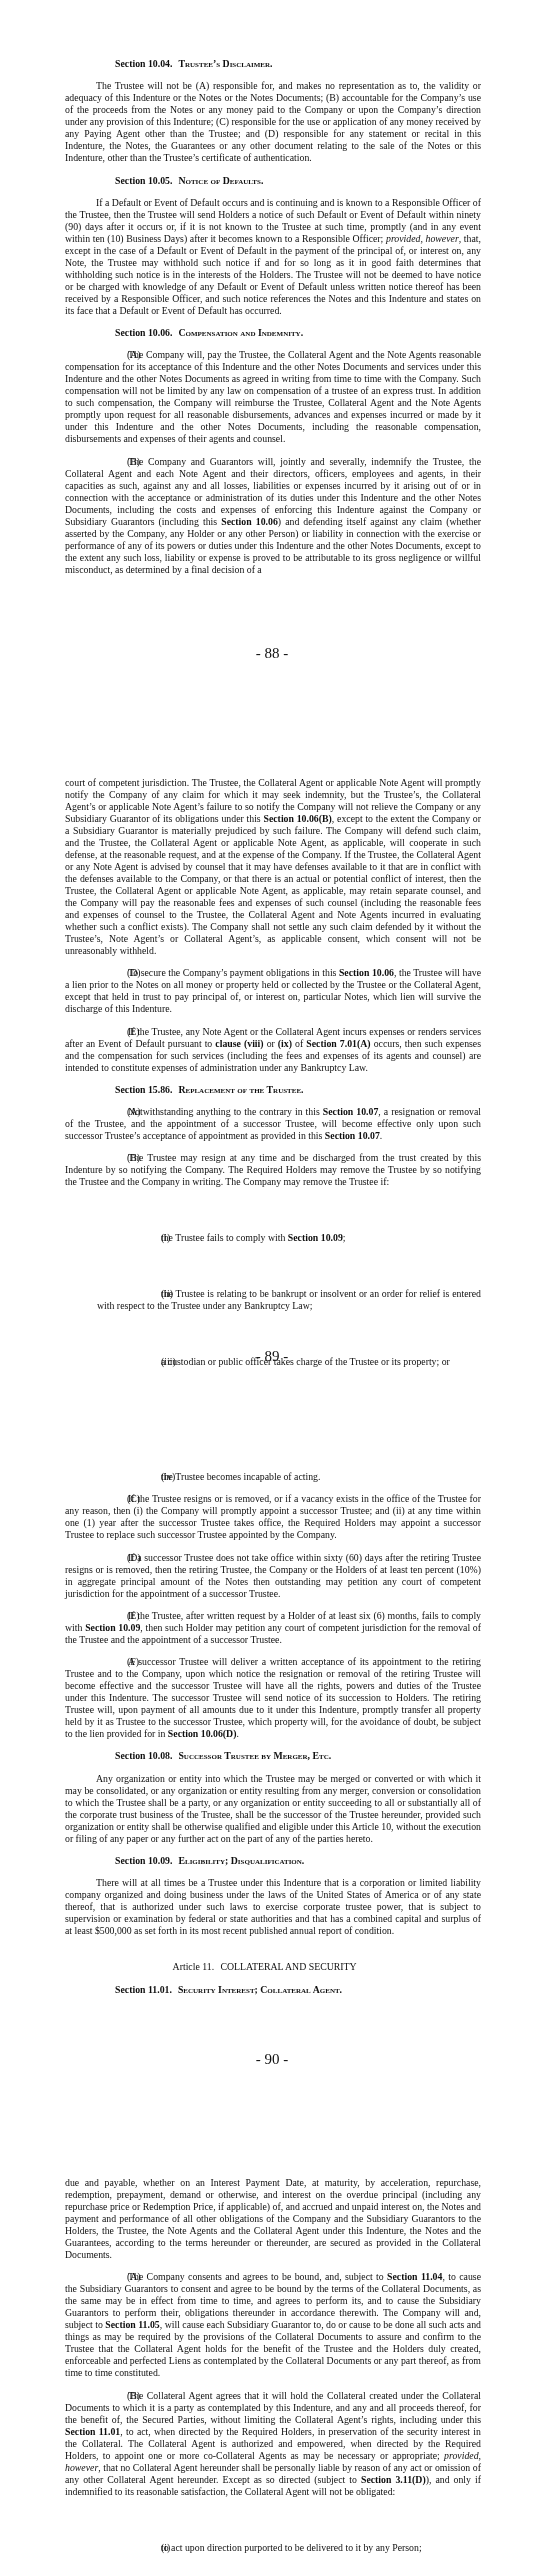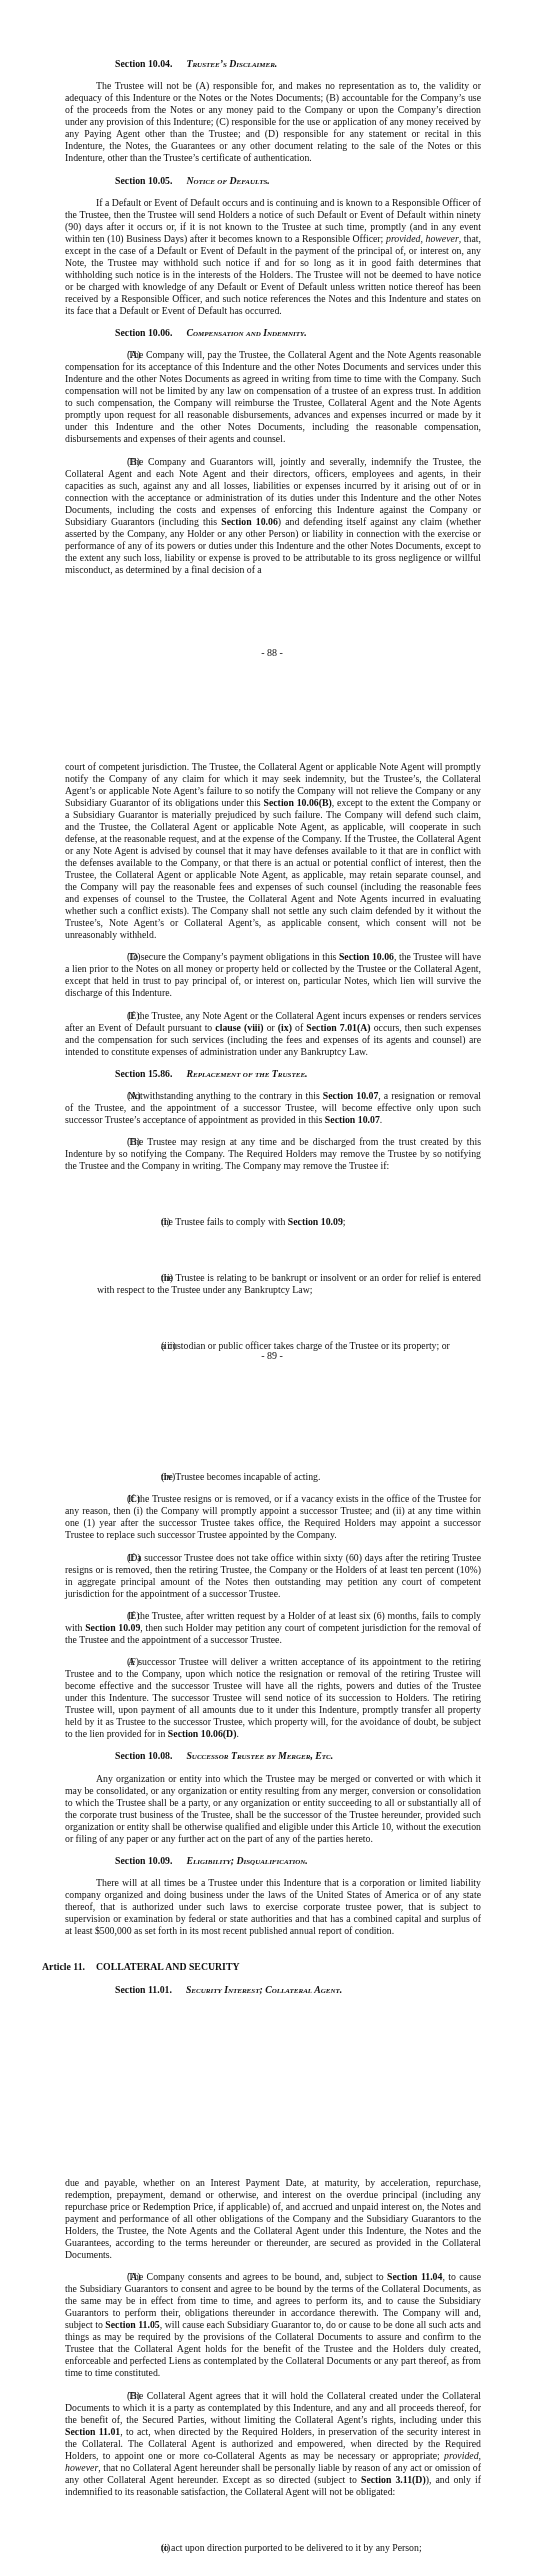--- a/index.html
+++ b/index.html
@@ -23,61 +23,61 @@
     line-height:12px;
     text-align:justify;
   }
   .block { margin:10.3px 0 0 0; }
   .content .block:first-child { margin-top:0; }
   .sec-h {
     padding-left:50px;
     font-weight:bold;
     text-align:left;
   }
-  .sec-title { font-variant:small-caps; margin-left:14px;font-style:italic; }
+  .sec-title { font-variant:small-caps; margin-left:6px; }
   .art-h {
     margin-left:-23px;
-    font-weight:bold;
-    text-align:left;
+    font-weight:normal;
+    text-align:center;
     margin-top:24px;
   }
   .art-label { display:inline-block; width:54px; }
   .para { text-indent:31px; }
   .para.cont { text-indent:0; }
   .plabel { display:inline-block; width:32px; }
   .item { padding-left:32px; text-indent:32px;margin-top:44px; }
   .ilabel { display:inline-block; width:32px; }
   .b { font-weight:bold; }
   .i { font-style:italic; }
   .footer {
     position:absolute;
     left:0; right:0; top:647px;
     text-align:center;
-    font-size:10px;
+    font-size:15px;
     line-height:12px;
   }
 </style>
 </head>
 <body>
 
 <div id="doc">
     <div class="page">
       <div class="content" style="top: 58px;">
         <div class="block sec-h"><span class="sec-label">Section 10.04.</span><span class="sec-title">Trustee’s Disclaimer.</span></div>
         <p class="block para"><span class="">The Trustee will not be (A) responsible for, and makes no representation as to, the validity or adequacy of this Indenture or the Notes or the Notes Documents; (B) accountable for the Company’s use of the proceeds from the Notes or any money paid to the Company or upon the Company’s direction under any provision of this Indenture; (C) responsible for the use or application of any money received by any Paying Agent other than the Trustee; and (D) responsible for any statement or recital in this Indenture, the Notes, the Guarantees or any other document relating to the sale of the Notes or this Indenture, other than the Trustee’s certificate of authentication.</span></p>
         <div class="block sec-h"><span class="sec-label">Section 10.05.</span><span class="sec-title">Notice of Defaults.</span></div>
         <p class="block para"><span class="">If a Default or Event of Default occurs and is continuing and is known to a Responsible Officer of the Trustee, then the Trustee will send Holders a notice of such Default or Event of Default within ninety (90) days after it occurs or, if it is not known to the Trustee at such time, promptly (and in any event within ten (10) Business Days) after it becomes known to a Responsible Officer; </span><span class=" i">provided, however</span><span class="">, that, except in the case of a Default or Event of Default in the payment of the principal of, or interest on, any Note, the Trustee may withhold such notice if and for so long as it in good faith determines that withholding such notice is in the interests of the Holders. The Trustee will not be deemed to have notice or be charged with knowledge of any Default or Event of Default unless written notice thereof has been received by a Responsible Officer, and such notice references the Notes and this Indenture and states on its face that a Default or Event of Default has occurred.</span></p>
         <div class="block sec-h"><span class="sec-label">Section 10.06.</span><span class="sec-title">Compensation and Indemnity.</span></div>
         <p class="block para"><span class="plabel">(A)</span><span class="">The Company will, pay the Trustee, the Collateral Agent and the Note Agents reasonable compensation for its acceptance of this Indenture and the other Notes Documents and services under this Indenture and the other Notes Documents as agreed in writing from time to time with the Company. Such compensation will not be limited by any law on compensation of a trustee of an express trust. In addition to such compensation, the Company will reimburse the Trustee, Collateral Agent and the Note Agents promptly upon request for all reasonable disbursements, advances and expenses incurred or made by it under this Indenture and the other Notes Documents, including the reasonable compensation, disbursements and expenses of their agents and counsel.</span></p>
         <p class="block para"><span class="plabel">(B)</span><span class="">The Company and Guarantors will, jointly and severally, indemnify the Trustee, the Collateral Agent and each Note Agent and their directors, officers, employees and agents, in their capacities as such, against any and all losses, liabilities or expenses incurred by it arising out of or in connection with the acceptance or administration of its duties under this Indenture and the other Notes Documents, including the costs and expenses of enforcing this Indenture against the Company or Subsidiary Guarantors (including this </span><span class="b">Section 10.06</span><span class="">) and defending itself against any claim (whether asserted by the Company, any Holder or any other Person) or liability in connection with the exercise or performance of any of its powers or duties under this Indenture and the other Notes Documents, except to the extent any such loss, liability or expense is proved to be attributable to its gross negligence or willful misconduct, as determined by a final decision of a</span></p>
       </div>
       <div class="footer">- 88 -</div>
     </div>
     <div class="page">
-      <div class="content" style="top: 58px;">
+      <div class="content" style="top: 74px;">
         <p class="block para cont" style="margin: 0px;"><span class="">court of competent jurisdiction. The Trustee, the Collateral Agent or applicable Note Agent will promptly notify the Company of any claim for which it may seek indemnity, but the Trustee’s, the Collateral Agent’s or applicable Note Agent’s failure to so notify the Company will not relieve the Company or any Subsidiary Guarantor of its obligations under this </span><span class="b">Section 10.06(B)</span><span class="">, except to the extent the Company or a Subsidiary Guarantor is materially prejudiced by such failure. The Company will defend such claim, and the Trustee, the Collateral Agent or applicable Note Agent, as applicable, will cooperate in such defense, at the reasonable request, and at the expense of the Company. If the Trustee, the Collateral Agent or any Note Agent is advised by counsel that it may have defenses available to it that are in conflict with the defenses available to the Company, or that there is an actual or potential conflict of interest, then the Trustee, the Collateral Agent or applicable Note Agent, as applicable, may retain separate counsel, and the Company will pay the reasonable fees and expenses of such counsel (including the reasonable fees and expenses of counsel to the Trustee, the Collateral Agent and Note Agents incurred in evaluating whether such a conflict exists). The Company shall not settle any such claim defended by it without the Trustee’s, Note Agent’s or Collateral Agent’s, as applicable consent, which consent will not be unreasonably withheld.</span></p>
         <p class="block para"><span class="plabel">(D)</span><span class="">To secure the Company’s payment obligations in this </span><span class="b">Section 10.06</span><span class="">, the Trustee will have a lien prior to the Notes on all money or property held or collected by the Trustee or the Collateral Agent, except that held in trust to pay principal of, or interest on, particular Notes, which lien will survive the discharge of this Indenture.</span></p>
         <p class="block para"><span class="plabel">(E)</span><span class="">If the Trustee, any Note Agent or the Collateral Agent incurs expenses or renders services after an Event of Default pursuant to </span><span class="b">clause (viii)</span><span class=""> or </span><span class="b">(ix)</span><span class=""> of </span><span class="b">Section 7.01(A)</span><span class=""> occurs, then such expenses and the compensation for such services (including the fees and expenses of its agents and counsel) are intended to constitute expenses of administration under any Bankruptcy Law.</span></p>
         <div class="block sec-h"><span class="sec-label">Section 15.86.</span><span class="sec-title">Replacement of the Trustee.</span></div>
         <p class="block para"><span class="plabel">(A)</span><span class="">Notwithstanding anything to the contrary in this </span><span class="b">Section 10.07</span><span class="">, a resignation or removal of the Trustee, and the appointment of a successor Trustee, will become effective only upon such successor Trustee’s acceptance of appointment as provided in this </span><span class="b">Section 10.07</span><span class="">.</span></p>
         <p class="block para"><span class="plabel">(B)</span><span class="">The Trustee may resign at any time and be discharged from the trust created by this Indenture by so notifying the Company. The Required Holders may remove the Trustee by so notifying the Trustee and the Company in writing. The Company may remove the Trustee if:</span></p>
         <div class="block item"><span class="ilabel">(i)</span><span class="">the Trustee fails to comply with </span><span class="b">Section 10.09</span><span class="">;</span></div>
         <div class="block item"><span class="ilabel">(ii)</span><span class="">the Trustee is relating to be bankrupt or insolvent or an order for relief is entered with respect to the Trustee under any Bankruptcy Law;</span></div>
         <div class="block item"><span class="ilabel">(iii)</span><span class="">a custodian or public officer takes charge of the Trustee or its property; or</span></div>
       </div>
@@ -90,20 +90,21 @@
         <p class="block para"><span class="plabel">(D)</span><span class="">If a successor Trustee does not take office within sixty (60) days after the retiring Trustee resigns or is removed, then the retiring Trustee, the Company or the Holders of at least ten percent (10%) in aggregate principal amount of the Notes then outstanding may petition any court of competent jurisdiction for the appointment of a successor Trustee.</span></p>
         <p class="block para"><span class="plabel">(E)</span><span class="">If the Trustee, after written request by a Holder of at least six (6) months, fails to comply with </span><span class="b">Section 10.09</span><span class="">, then such Holder may petition any court of competent jurisdiction for the removal of the Trustee and the appointment of a successor Trustee.</span></p>
         <p class="block para"><span class="plabel">(F)</span><span class="">A successor Trustee will deliver a written acceptance of its appointment to the retiring Trustee and to the Company, upon which notice the resignation or removal of the retiring Trustee will become effective and the successor Trustee will have all the rights, powers and duties of the Trustee under this Indenture. The successor Trustee will send notice of its succession to Holders. The retiring Trustee will, upon payment of all amounts due to it under this Indenture, promptly transfer all property held by it as Trustee to the successor Trustee, which property will, for the avoidance of doubt, be subject to the lien provided for in </span><span class="b">Section 10.06(D)</span><span class="">.</span></p>
         <div class="block sec-h"><span class="sec-label">Section 10.08.</span><span class="sec-title">Successor Trustee by Merger, Etc.</span></div>
         <p class="block para"><span class="">Any organization or entity into which the Trustee may be merged or converted or with which it may be consolidated, or any organization or entity resulting from any merger, conversion or consolidation to which the Trustee shall be a party, or any organization or entity succeeding to all or substantially all of the corporate trust business of the Trustee, shall be the successor of the Trustee hereunder, provided such organization or entity shall be otherwise qualified and eligible under this Article 10, without the execution or filing of any paper or any further act on the part of any of the parties hereto.</span></p>
         <div class="block sec-h"><span class="sec-label">Section 10.09.</span><span class="sec-title">Eligibility; Disqualification.</span></div>
         <p class="block para"><span class="">There will at all times be a Trustee under this Indenture that is a corporation or limited liability company organized and doing business under the laws of the United States of America or of any state thereof, that is authorized under such laws to exercise corporate trustee power, that is subject to supervision or examination by federal or state authorities and that has a combined capital and surplus of at least $500,000 as set forth in its most recent published annual report of condition.</span></p>
         <div class="block art-h"><span class="art-label">Article 11.</span><span class="art-title">COLLATERAL AND SECURITY</span></div>
         <div class="block sec-h"><span class="sec-label">Section 11.01.</span><span class="sec-title">Security Interest; Collateral Agent.</span></div>
       </div>
+      <div class="footer">- 90 -</div>
     </div>
     <div class="page">
       <div class="content" style="top: 68px;">
         <p class="block para cont" style="margin: 0px;"><span class="">due and payable, whether on an Interest Payment Date, at maturity, by acceleration, repurchase, redemption, prepayment, demand or otherwise, and interest on the overdue principal (including any repurchase price or Redemption Price, if applicable) of, and accrued and unpaid interest on, the Notes and payment and performance of all other obligations of the Company and the Subsidiary Guarantors to the Holders, the Trustee, the Note Agents and the Collateral Agent under this Indenture, the Notes and the Guarantees, according to the terms hereunder or thereunder, are secured as provided in the Collateral Documents.</span></p>
         <p class="block para"><span class="plabel">(A)</span><span class="">The Company consents and agrees to be bound, and, subject to </span><span class="b">Section 11.04</span><span class="">, to cause the Subsidiary Guarantors to consent and agree to be bound by the terms of the Collateral Documents, as the same may be in effect from time to time, and agrees to perform its, and to cause the Subsidiary Guarantors to perform their, obligations thereunder in accordance therewith. The Company will and, subject to </span><span class="b">Section 11.05</span><span class="">, will cause each Subsidiary Guarantor to, do or cause to be done all such acts and things as may be required by the provisions of the Collateral Documents to assure and confirm to the Trustee that the Collateral Agent holds for the benefit of the Trustee and the Holders duly created, enforceable and perfected Liens as contemplated by the Collateral Documents or any part thereof, as from time to time constituted.</span></p>
         <p class="block para"><span class="plabel">(B)</span><span class="">The Collateral Agent agrees that it will hold the Collateral created under the Collateral Documents to which it is a party as contemplated by this Indenture, and any and all proceeds thereof, for the benefit of, the Secured Parties, without limiting the Collateral Agent’s rights, including under this </span><span class="b">Section 11.01</span><span class="">, to act, when directed by the Required Holders, in preservation of the security interest in the Collateral. The Collateral Agent is authorized and empowered, when directed by the Required Holders, to appoint one or more co-Collateral Agents as may be necessary or appropriate; </span><span class=" i">provided, however</span><span class="">, that no Collateral Agent hereunder shall be personally liable by reason of any act or omission of any other Collateral Agent hereunder. Except as so directed (subject to </span><span class="b">Section 3.11(D)</span><span class="">), and only if indemnified to its reasonable satisfaction, the Collateral Agent will not be obligated:</span></p>
         <div class="block item"><span class="ilabel">(i)</span><span class="">to act upon direction purported to be delivered to it by any Person;</span></div>
         <div class="block item"><span class="ilabel">(iii)</span><span class="">to take any other action whatsoever with regard to any or all of the Liens, Collateral Documents or Collateral.</span></div>
       </div>
     </div>

